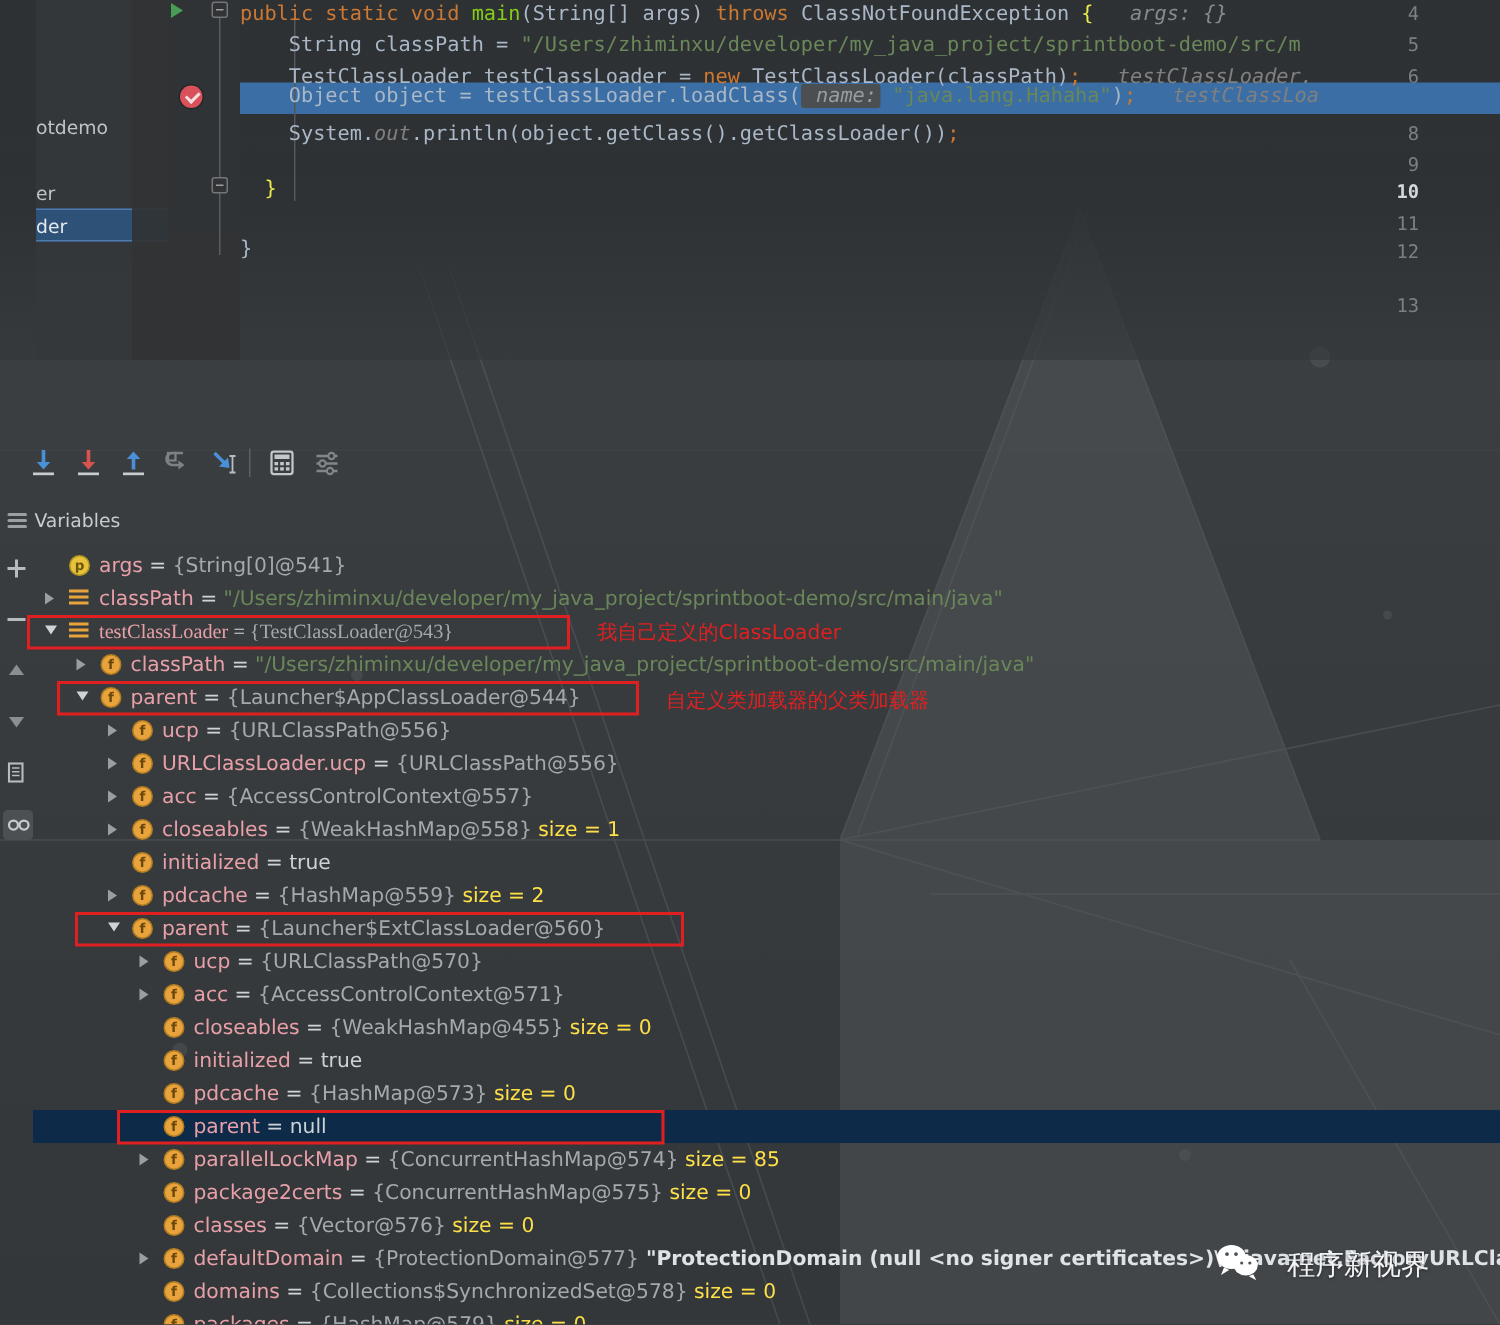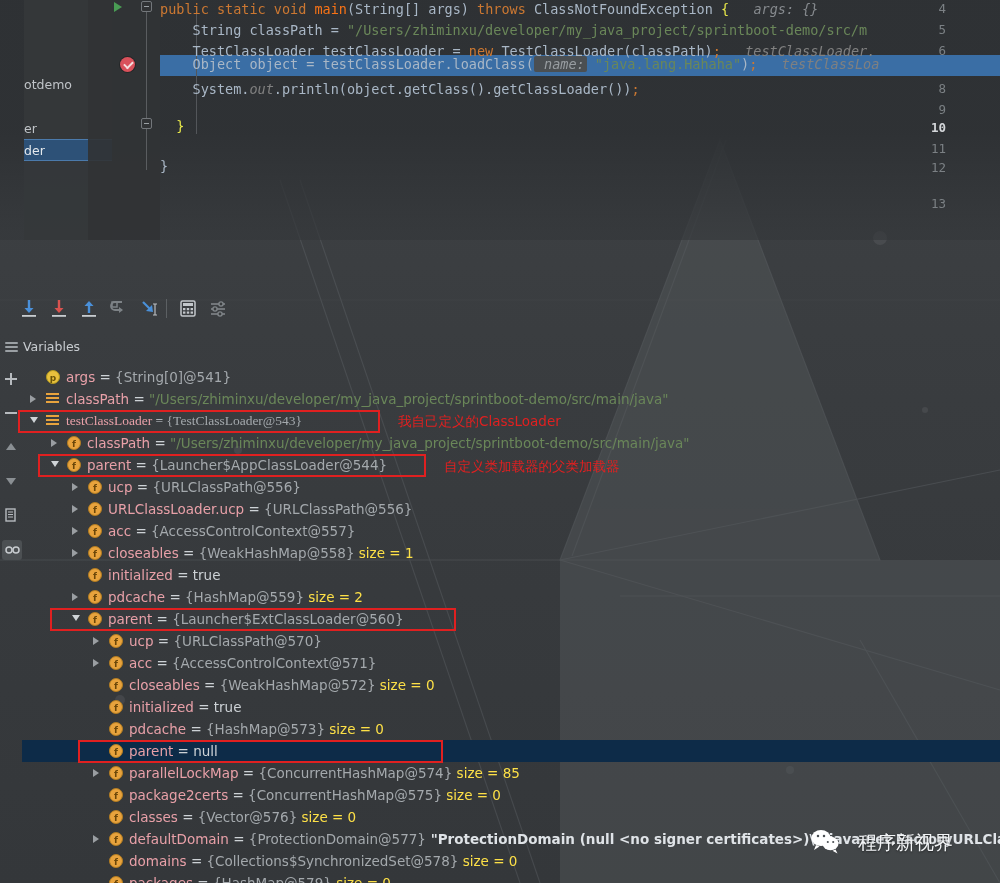--- a/index.html
+++ b/index.html
@@ -94,21 +94,21 @@
   .hl-row {
     position:absolute; left:160px; right:0; height:21px;
     background:#3a6ea5; z-index:3;
   }
   .k  { color:#cc7832; }   
   .pl { color:#a9b7c6; }   
   .st { color:#6a8759; }   
   .cm { color:#808080; font-style:italic; }
   .hint { color:#868a8e; font-style:italic; }
   .hintbox { background:#4b4f52; color:#989da1; border-radius:2px; padding:0 2px; font-style:italic;}
-  .fn { color:#f97316; }
+  .fn { color:#84cc16; }
   .ylw { color:#e8e84a; }
 
   
   .tabbar {
     position:absolute; left:0; top:240px; width:1000px; height:40px; z-index:4;
   }
   .tabbar .divider {
     position:absolute; top:-5px; width:1px; height:12px; background:#5a5d60;
   }
   .tab {
@@ -460,21 +460,21 @@
         <div class="vicon f" style="left: 87px;">f</div>
         <div class="vname" style="left: 107px;">ucp<span class="veq"> = </span><span class="vval">{URLClassPath@570}</span></div>
       </div>
       <div class="vrow" style="top: 290px;">
         <div class="twisty closed" style="left: 71px;"></div>
         <div class="vicon f" style="left: 87px;">f</div>
         <div class="vname" style="left: 107px;">acc<span class="veq"> = </span><span class="vval">{AccessControlContext@571}</span></div>
       </div>
       <div class="vrow" style="top: 312px;">
         <div class="vicon f" style="left: 87px;">f</div>
-        <div class="vname" style="left: 107px;">closeables<span class="veq"> = </span><span class="vval">{WeakHashMap@572}</span><span class="vsize">  size = 0</span></div>
+        <div class="vname" style="left: 107px;">closeables<span class="veq"> = </span><span class="vval">{WeakHashMap@455}</span><span class="vsize">  size = 0</span></div>
       </div>
       <div class="vrow" style="top: 334px;">
         <div class="vicon f" style="left: 87px;">f</div>
         <div class="vname" style="left: 107px;">initialized<span class="veq"> = </span><span class="vbool">true</span></div>
       </div>
       <div class="vrow" style="top: 356px;">
         <div class="vicon f" style="left: 87px;">f</div>
         <div class="vname" style="left: 107px;">pdcache<span class="veq"> = </span><span class="vval">{HashMap@573}</span><span class="vsize">  size = 0</span></div>
       </div>
       <div class="vrow selrow" style="top: 378px;">

